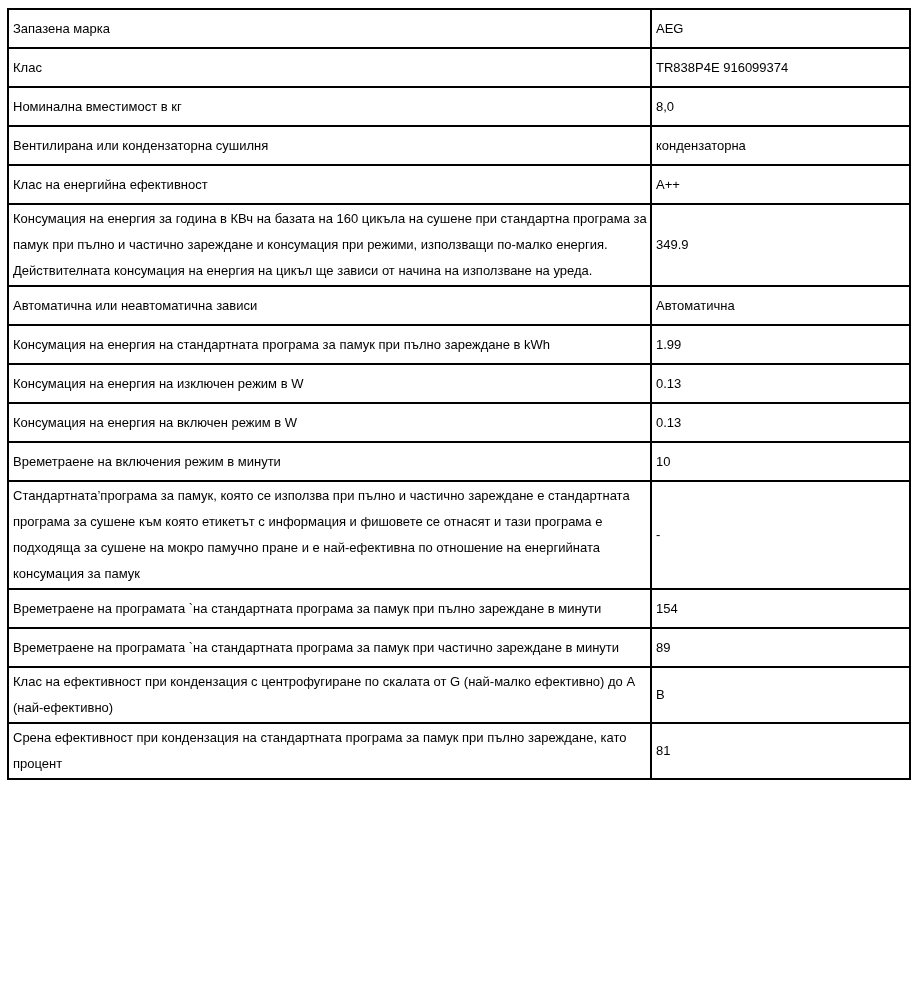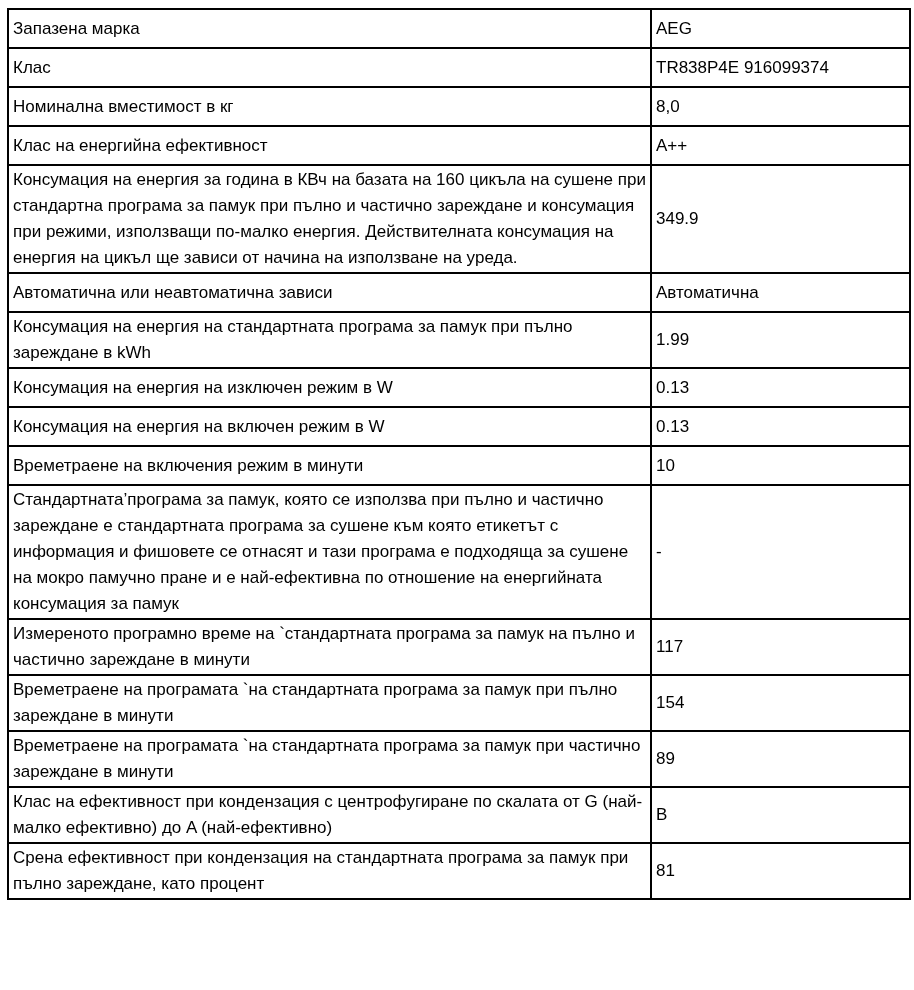--- a/index.html
+++ b/index.html
@@ -16,21 +16,21 @@
     table-layout: fixed;
     width: 902px;
     margin: 8px 5px 0 7px;
   }
   .spec-table col.label-col { width: 643px; }
   .spec-table col.value-col { width: 259px; }
   .spec-table tr { height: 39px; }
   .spec-table td {
     border: 2px solid #000000;
     color: #000000;
-    font-size: 17px;
+    font-size: 13px;
     line-height: 26px;
     padding: 1px 3px 1px 4px;
     vertical-align: middle;
     word-wrap: break-word;
   }
 </style>
 </head>
 <body>
 
 <table class="spec-table">
@@ -43,20 +43,24 @@
         <td>Запазена марка</td>
         <td>AEG</td>
       </tr>
       <tr>
         <td>Клас</td>
         <td>TR838P4E 916099374</td>
       </tr>
       <tr>
         <td>Номинална вместимост в кг</td>
         <td>8,0</td>
+      </tr>
+      <tr>
+        <td>Вентилирана или кондензаторна сушилня</td>
+        <td>кондензаторна</td>
       </tr>
       <tr>
         <td>Клас на енергийна ефективност</td>
         <td>A++</td>
       </tr>
       <tr>
         <td>Консумация на енергия за година в КВч на базата на 160 цикъла на сушене при стандартна програма за памук при пълно и частично зареждане и консумация при режими, използващи по-малко енергия. Действителната консумация на енергия на цикъл ще зависи от начина на използване на уреда.</td>
         <td>349.9</td>
       </tr>
       <tr>
@@ -77,24 +81,20 @@
       </tr>
       <tr>
         <td>Времетраене на включения режим в минути</td>
         <td>10</td>
       </tr>
       <tr>
         <td>Стандартната’програма за памук, която се използва при пълно и частично зареждане е стандартната програма за сушене към която етикетът с информация и фишовете се отнасят и тази програма е подходяща за сушене на мокро памучно пране и е най-ефективна по отношение на енергийната консумация за памук</td>
         <td>-</td>
       </tr>
       <tr>
-        <td>Измереното програмно време на `стандартната програма за памук на пълно и частично зареждане в минути</td>
-        <td>117</td>
-      </tr>
-      <tr>
         <td>Времетраене на програмата `на стандартната програма за памук при пълно зареждане в минути</td>
         <td>154</td>
       </tr>
       <tr>
         <td>Времетраене на програмата `на стандартната програма за памук при частично зареждане в минути</td>
         <td>89</td>
       </tr>
       <tr>
         <td>Клас на ефективност при кондензация с центрофугиране по скалата от G (най-малко ефективно) до A (най-ефективно)</td>
         <td>B</td>

